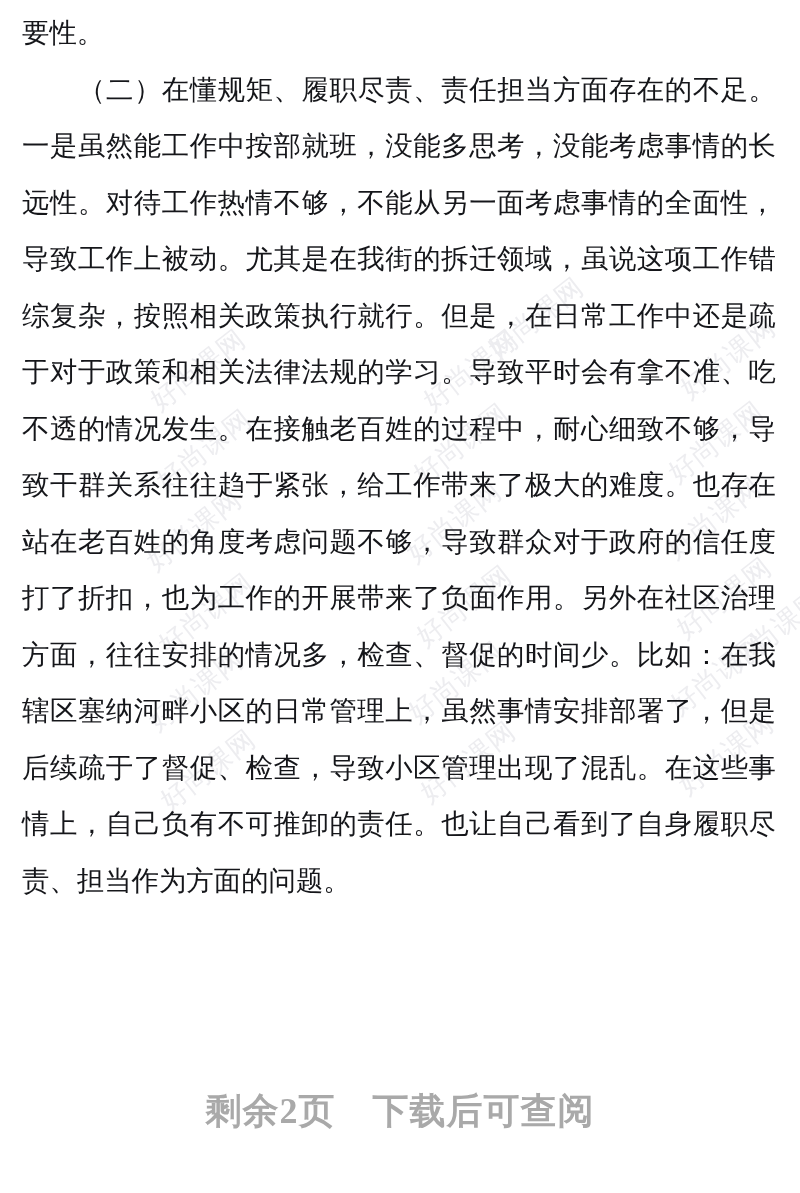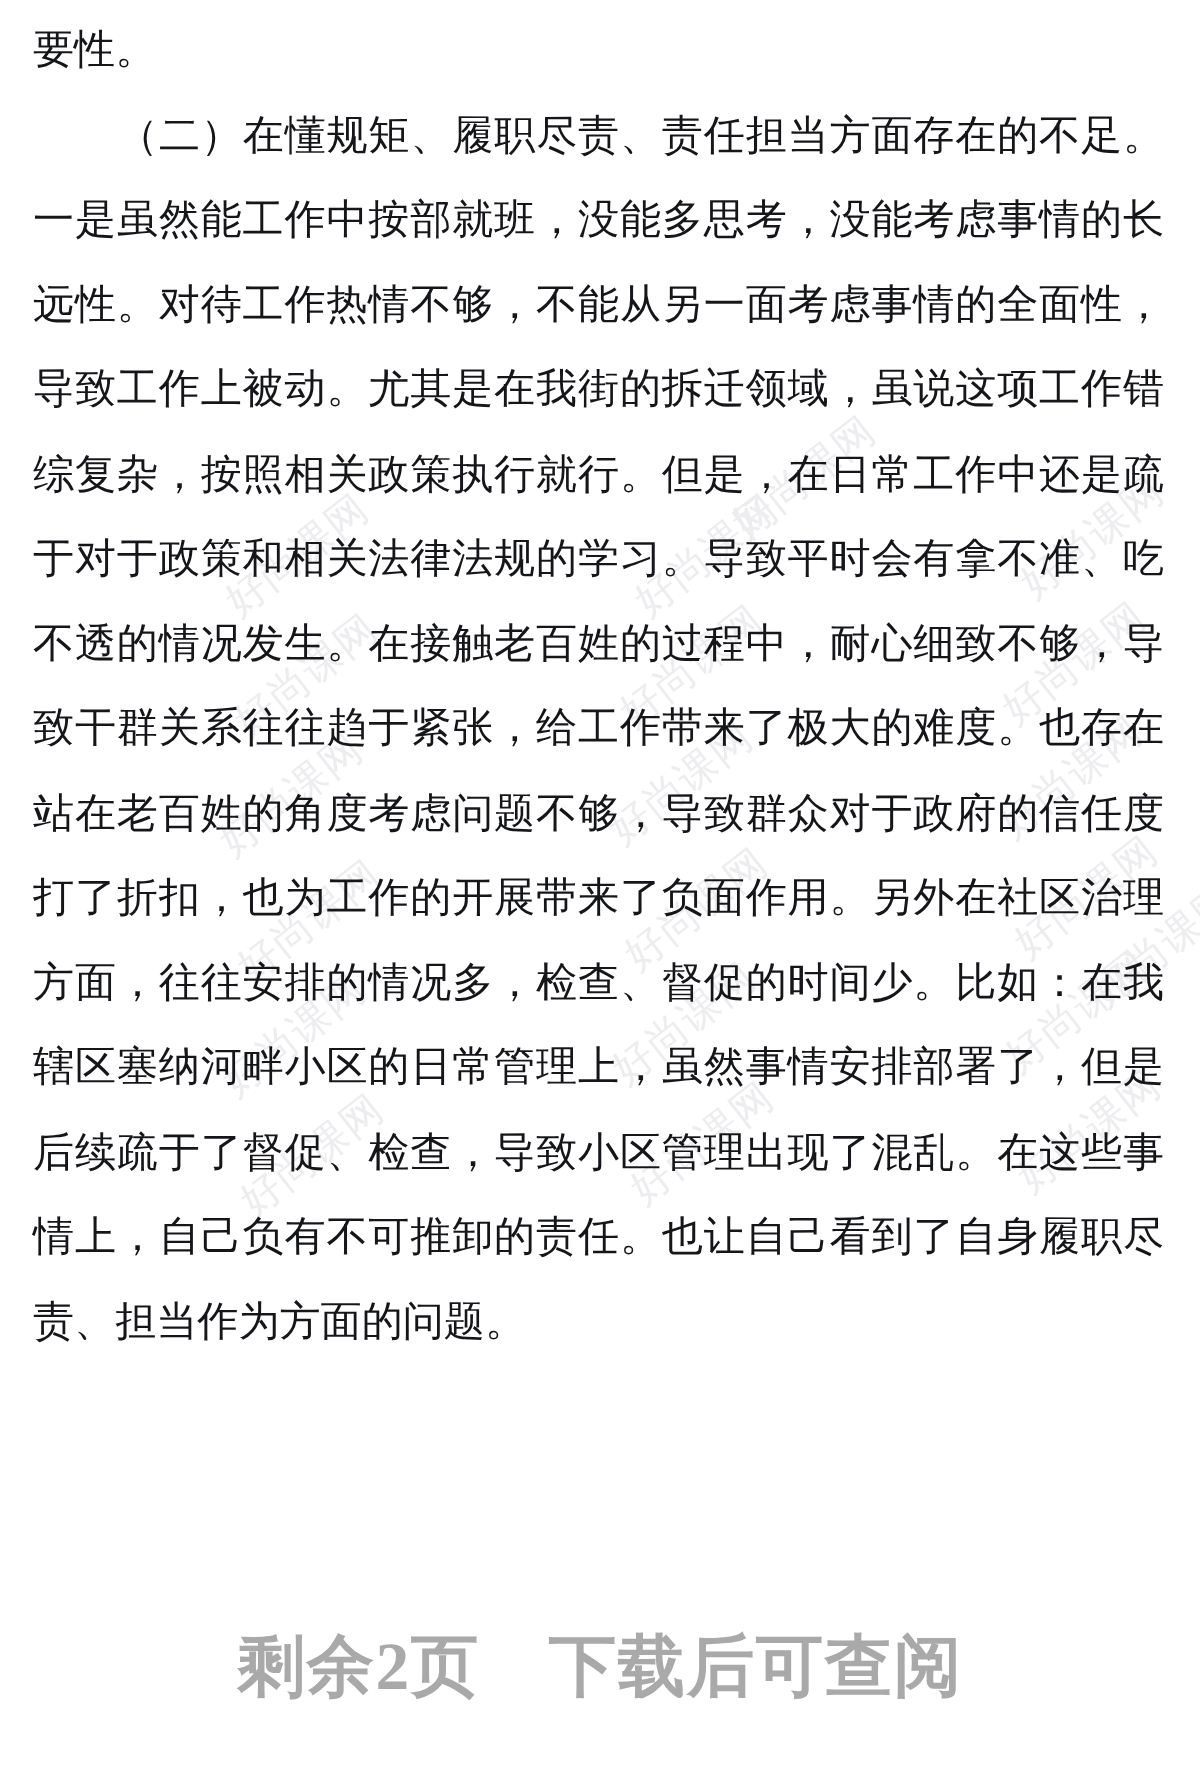--- a/index.html
+++ b/index.html
@@ -75,21 +75,21 @@
     left: 0;
     top: 1083px;
     width: 800px;
     text-align: center;
     z-index: 2;
   }
   #footer-notice .notice-text {
     display: inline-block;
     font-family: "Liberation Serif", "DejaVu Serif", serif;
     font-weight: bold;
-    font-size: 45px;
+    font-size: 36px;
     line-height: 56px;
     color: #a9a9a9;
     letter-spacing: 1px;
     white-space: pre;
   }
 </style>
 </head>
 <body>
 
 <div id="watermark-layer">

